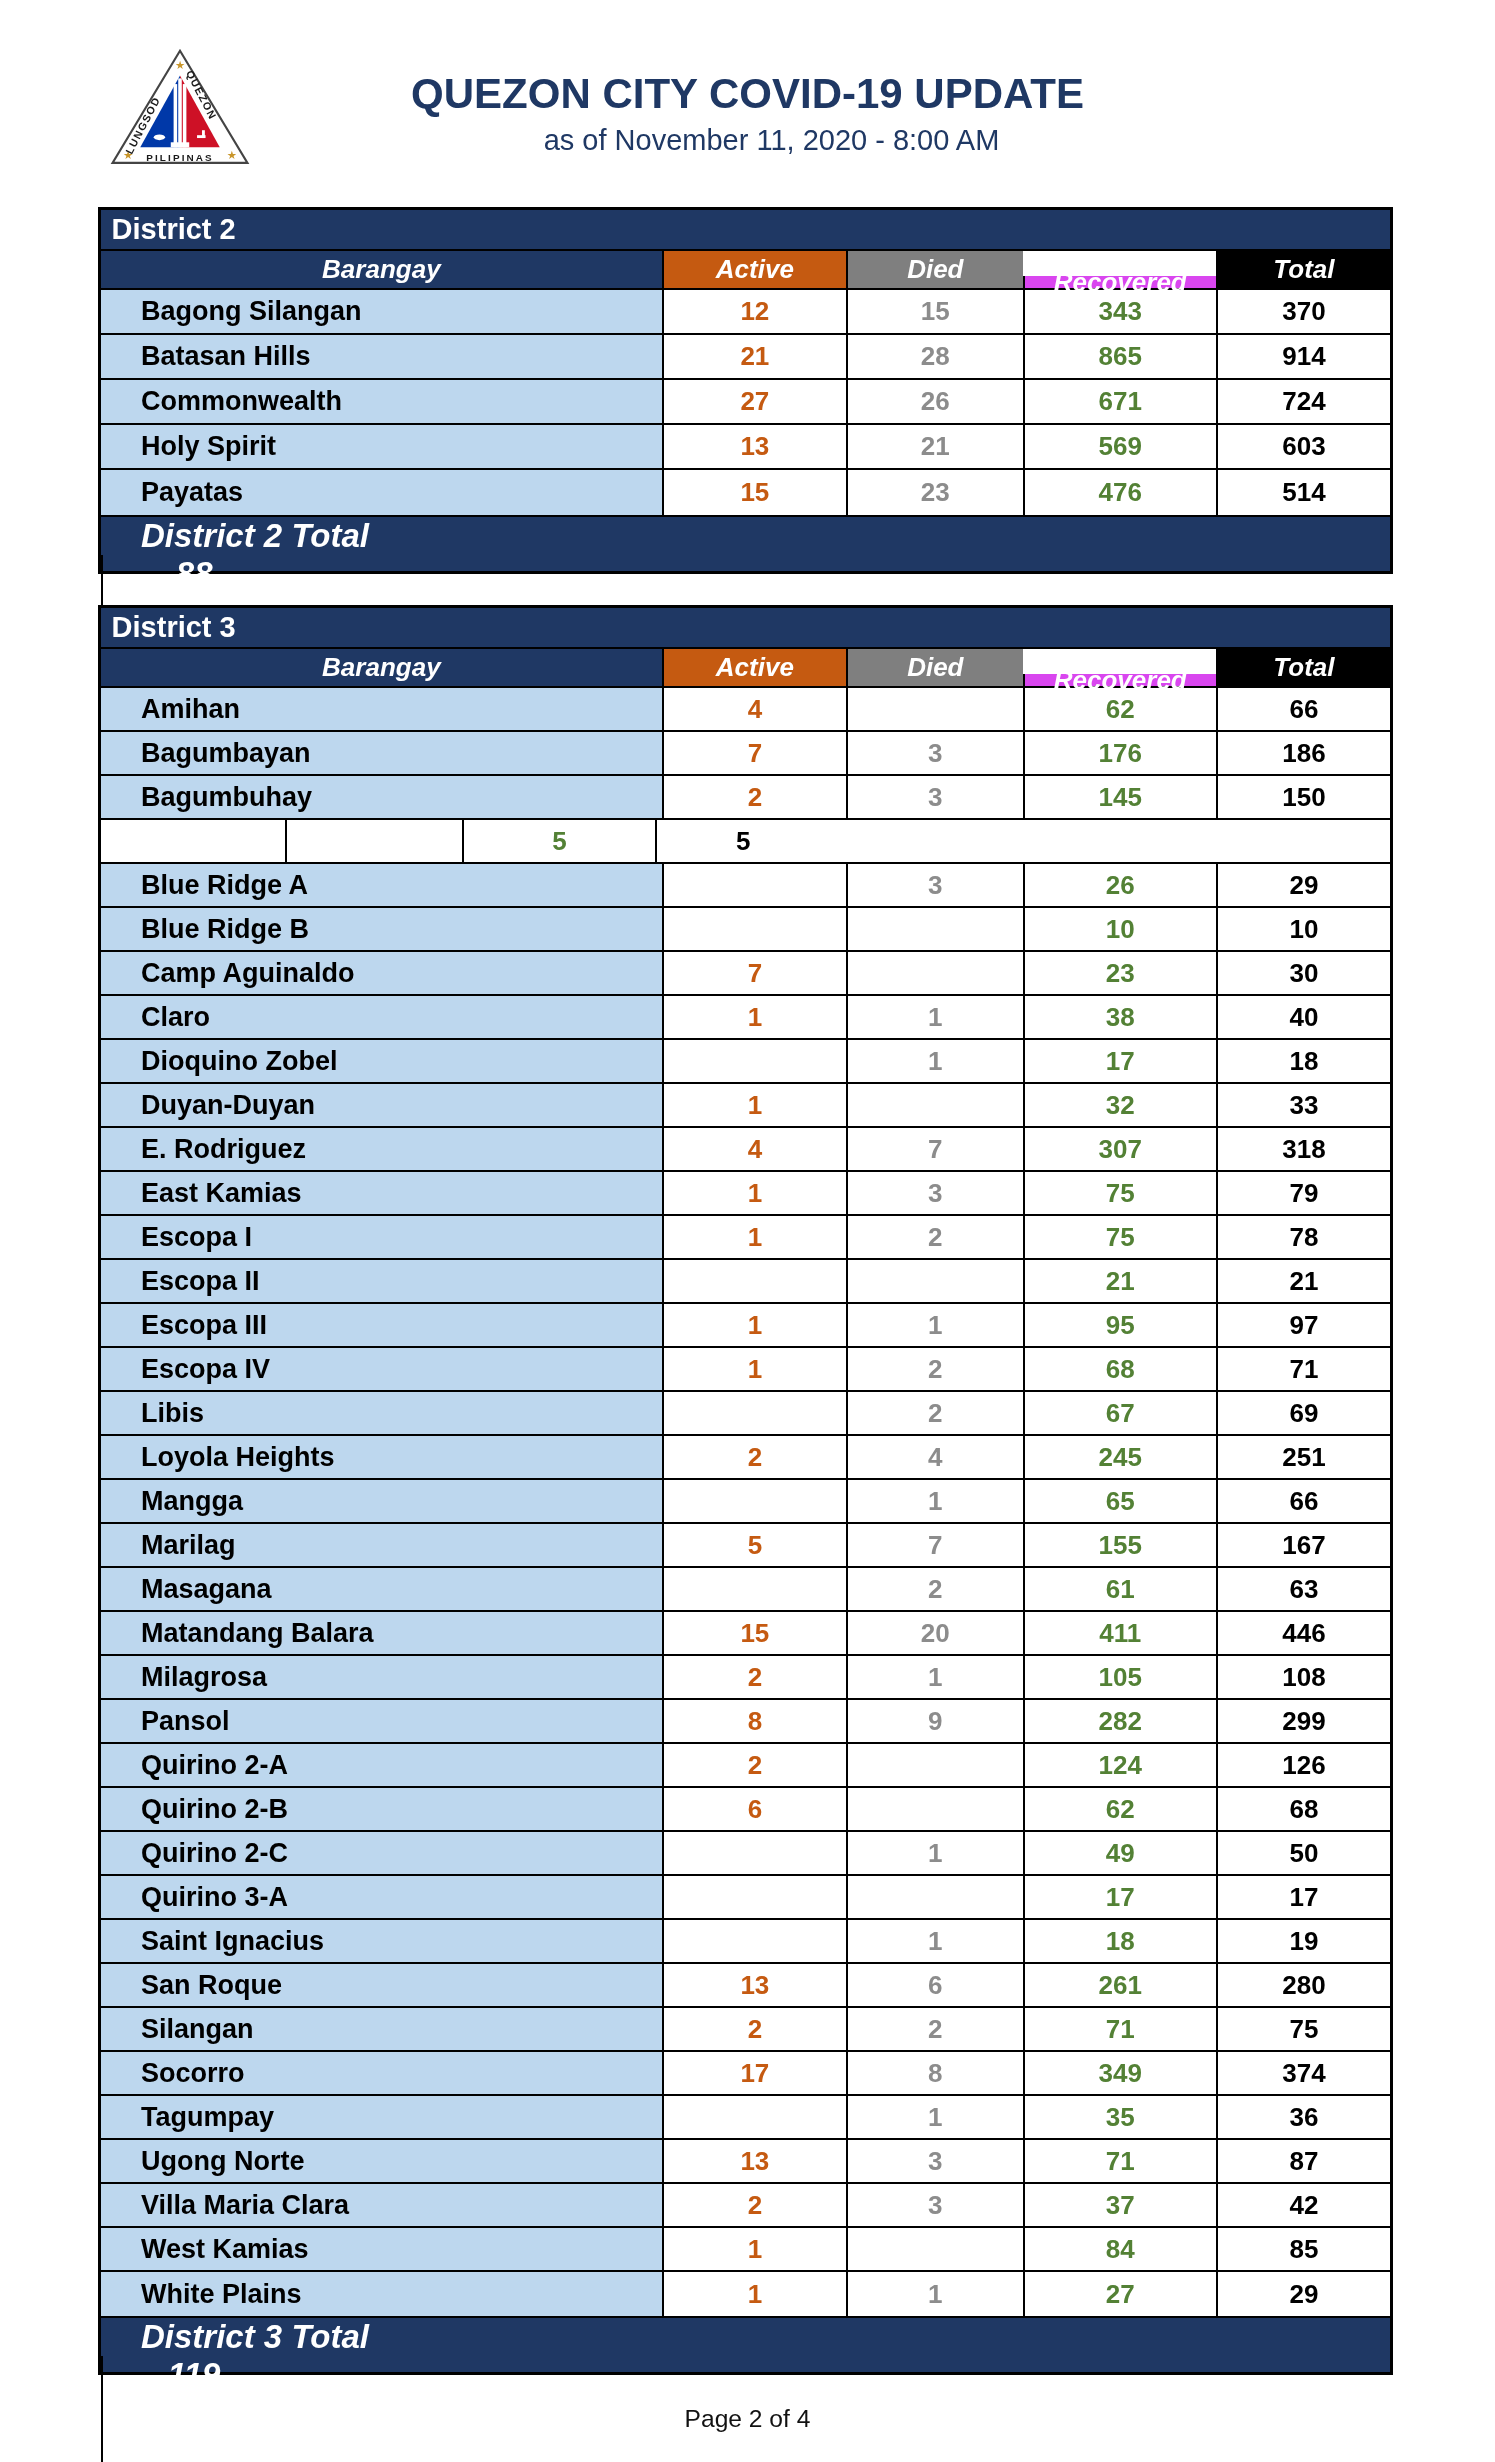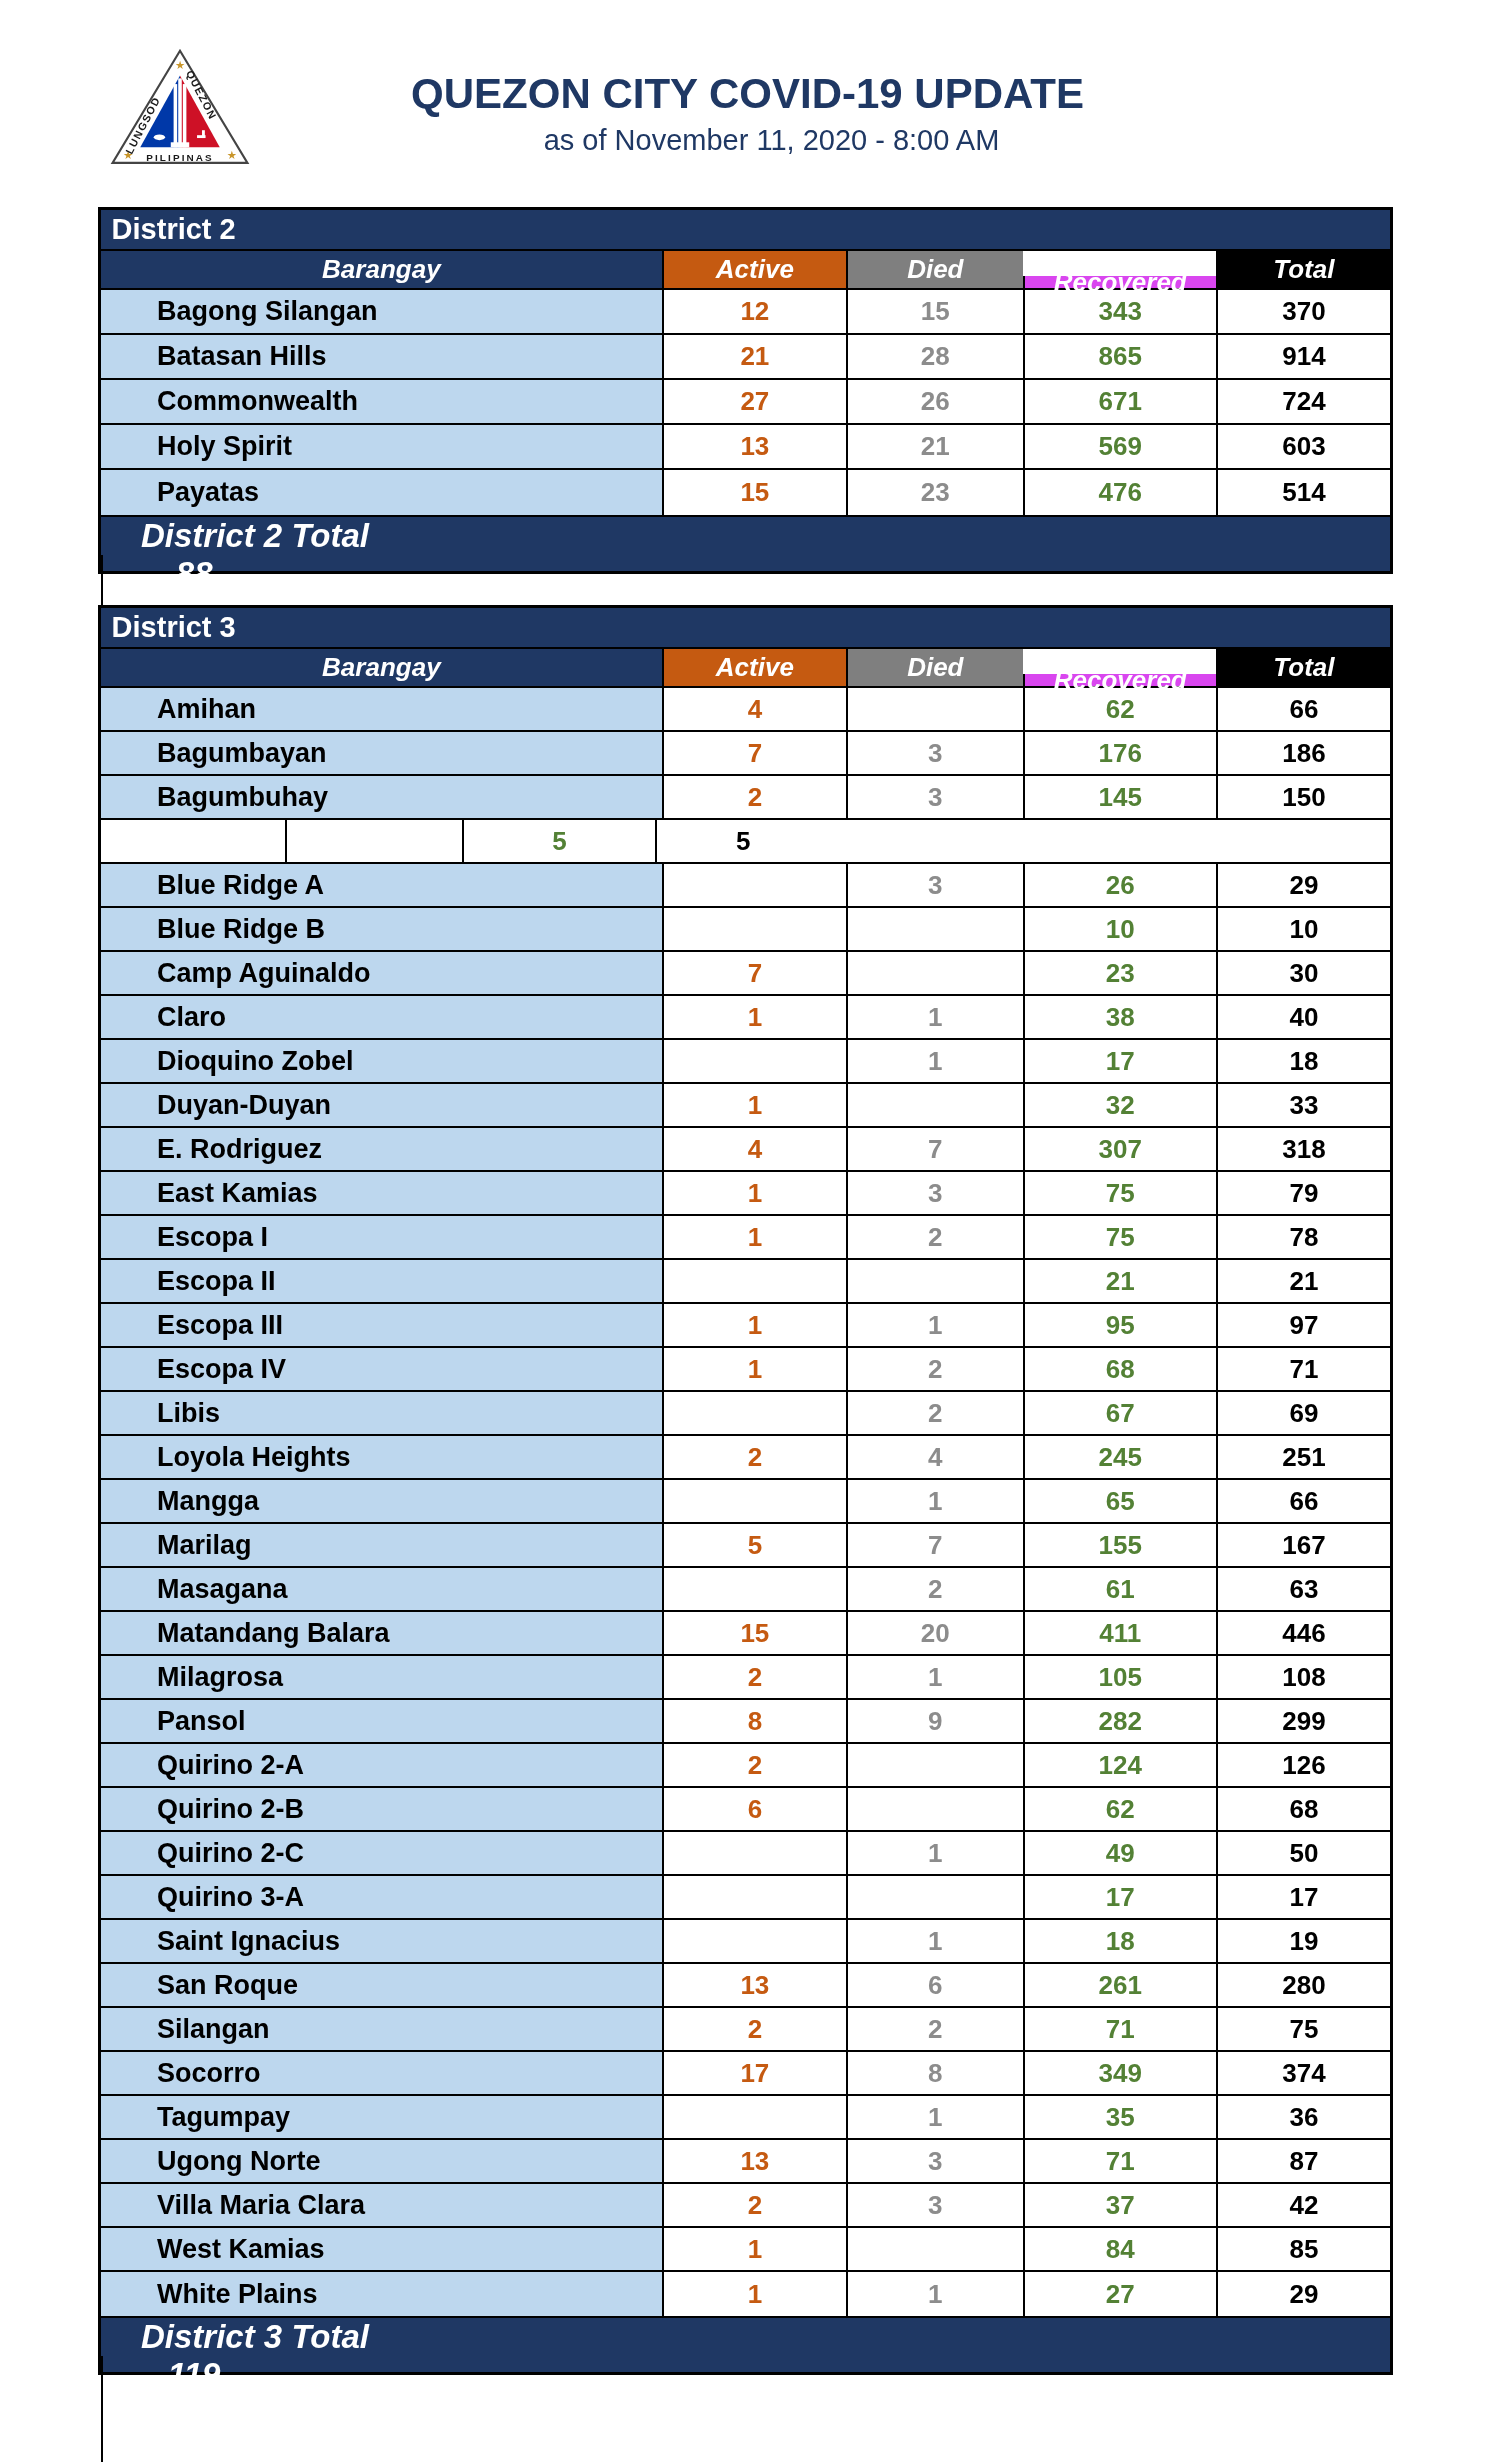--- a/index.html
+++ b/index.html
@@ -51,21 +51,21 @@
   .h-died { background:#7F7F7F; }
   .h-rec { background:#d946ef;margin-top:25px; }
   .h-total { background:#000000; }
 
   .row { display:flex; border-bottom:2.6px solid #000; }
   .t2 .row { height:45px; }
   .t3 .row { height:44px; }
   .row:last-child { border-bottom:none; }
   .cell { display:flex; align-items:center; justify-content:center; background:#fff; }
   .cell.name {
-    background:#BDD7EE; justify-content:flex-start; padding-left:56px;
+    background:#BDD7EE; justify-content:flex-start; padding-left:40px;
     font-weight:bold; font-size:27px; color:#000;
   }
   .cell.v { font-weight:bold; font-size:26px; }
   .v.active { color:#C55A11; }
   .v.died { color:#8C8C8C; }
   .v.rec { color:#538135; }
   .v.total { color:#000000; }
 
   .trow {
     display:flex; height:56px; background:#1F3864; border-top:2.6px solid #000;
@@ -486,14 +486,15 @@
 </div>
     <div class="trow">
       <div class="tc name col-name">District 3 Total</div>
       <div class="tc col-active">119</div>
       <div class="tc col-died">98</div>
       <div class="tc col-rec">3,771</div>
       <div class="tc col-total">3,988</div>
     </div>
   </section>
 
+  <div class="page-footer">Page 2 of 4</div>
 </div>
 
 
 </body></html>

